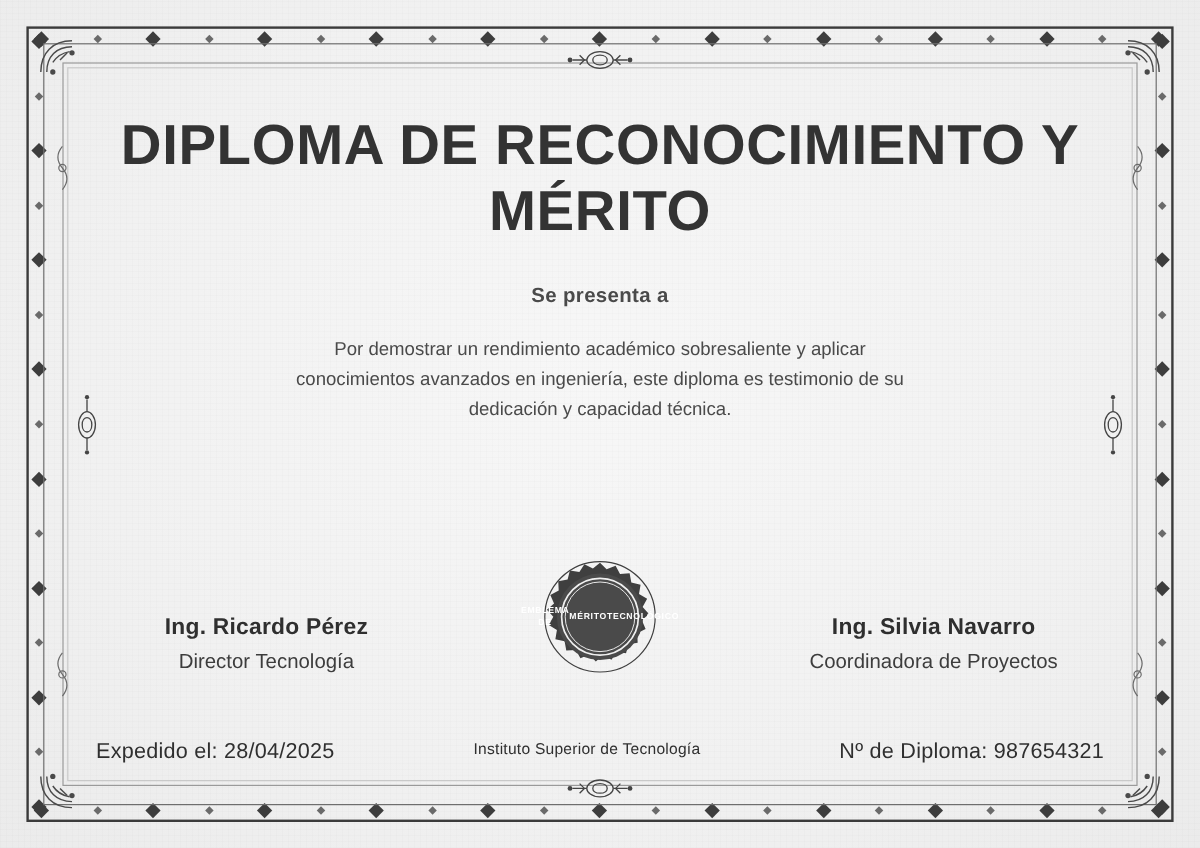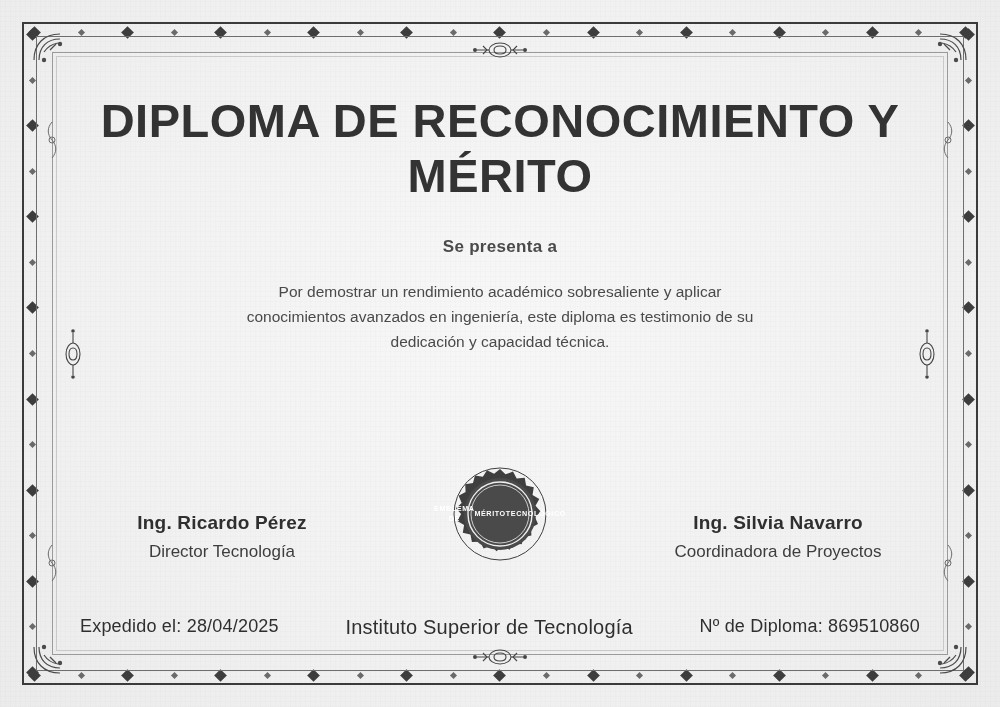--- a/index.html
+++ b/index.html
@@ -194,21 +194,21 @@
     justify-content: space-between;
     align-items: flex-start;
     padding: 0 10px;
     margin-top: 28px;
   }
   .footer div {
     font-size: 18px;
     color: #2f2f2f;
     letter-spacing: 0.2px;
   }
-  .footer .institution { font-size: 20px; }
+  .footer .institution { font-size: 13px; }
 </style>
 </head>
 <body>
 
 <div class="certificate">
 
   <div class="border-outer"></div>
 
   <div class="diamond-row" style="left:30px; right:30px; top:26px; height:12px;">
     <div class="dia"></div>
@@ -442,17 +442,17 @@
       </div>
       <div class="sig-block">
         <div class="sig-name">Ing. Silvia Navarro</div>
         <div class="sig-role">Coordinadora de Proyectos</div>
       </div>
     </div>
 
     <div class="footer">
       <div class="issue-date">Expedido el: 28/04/2025</div>
       <div class="institution">Instituto Superior de Tecnología</div>
-      <div class="diploma-number">Nº de Diploma: 869510860</div>
+      <div class="diploma-number">Nº de Diploma: 987654321</div>
     </div>
 
   </div>
 </div>
 
 </body></html>

